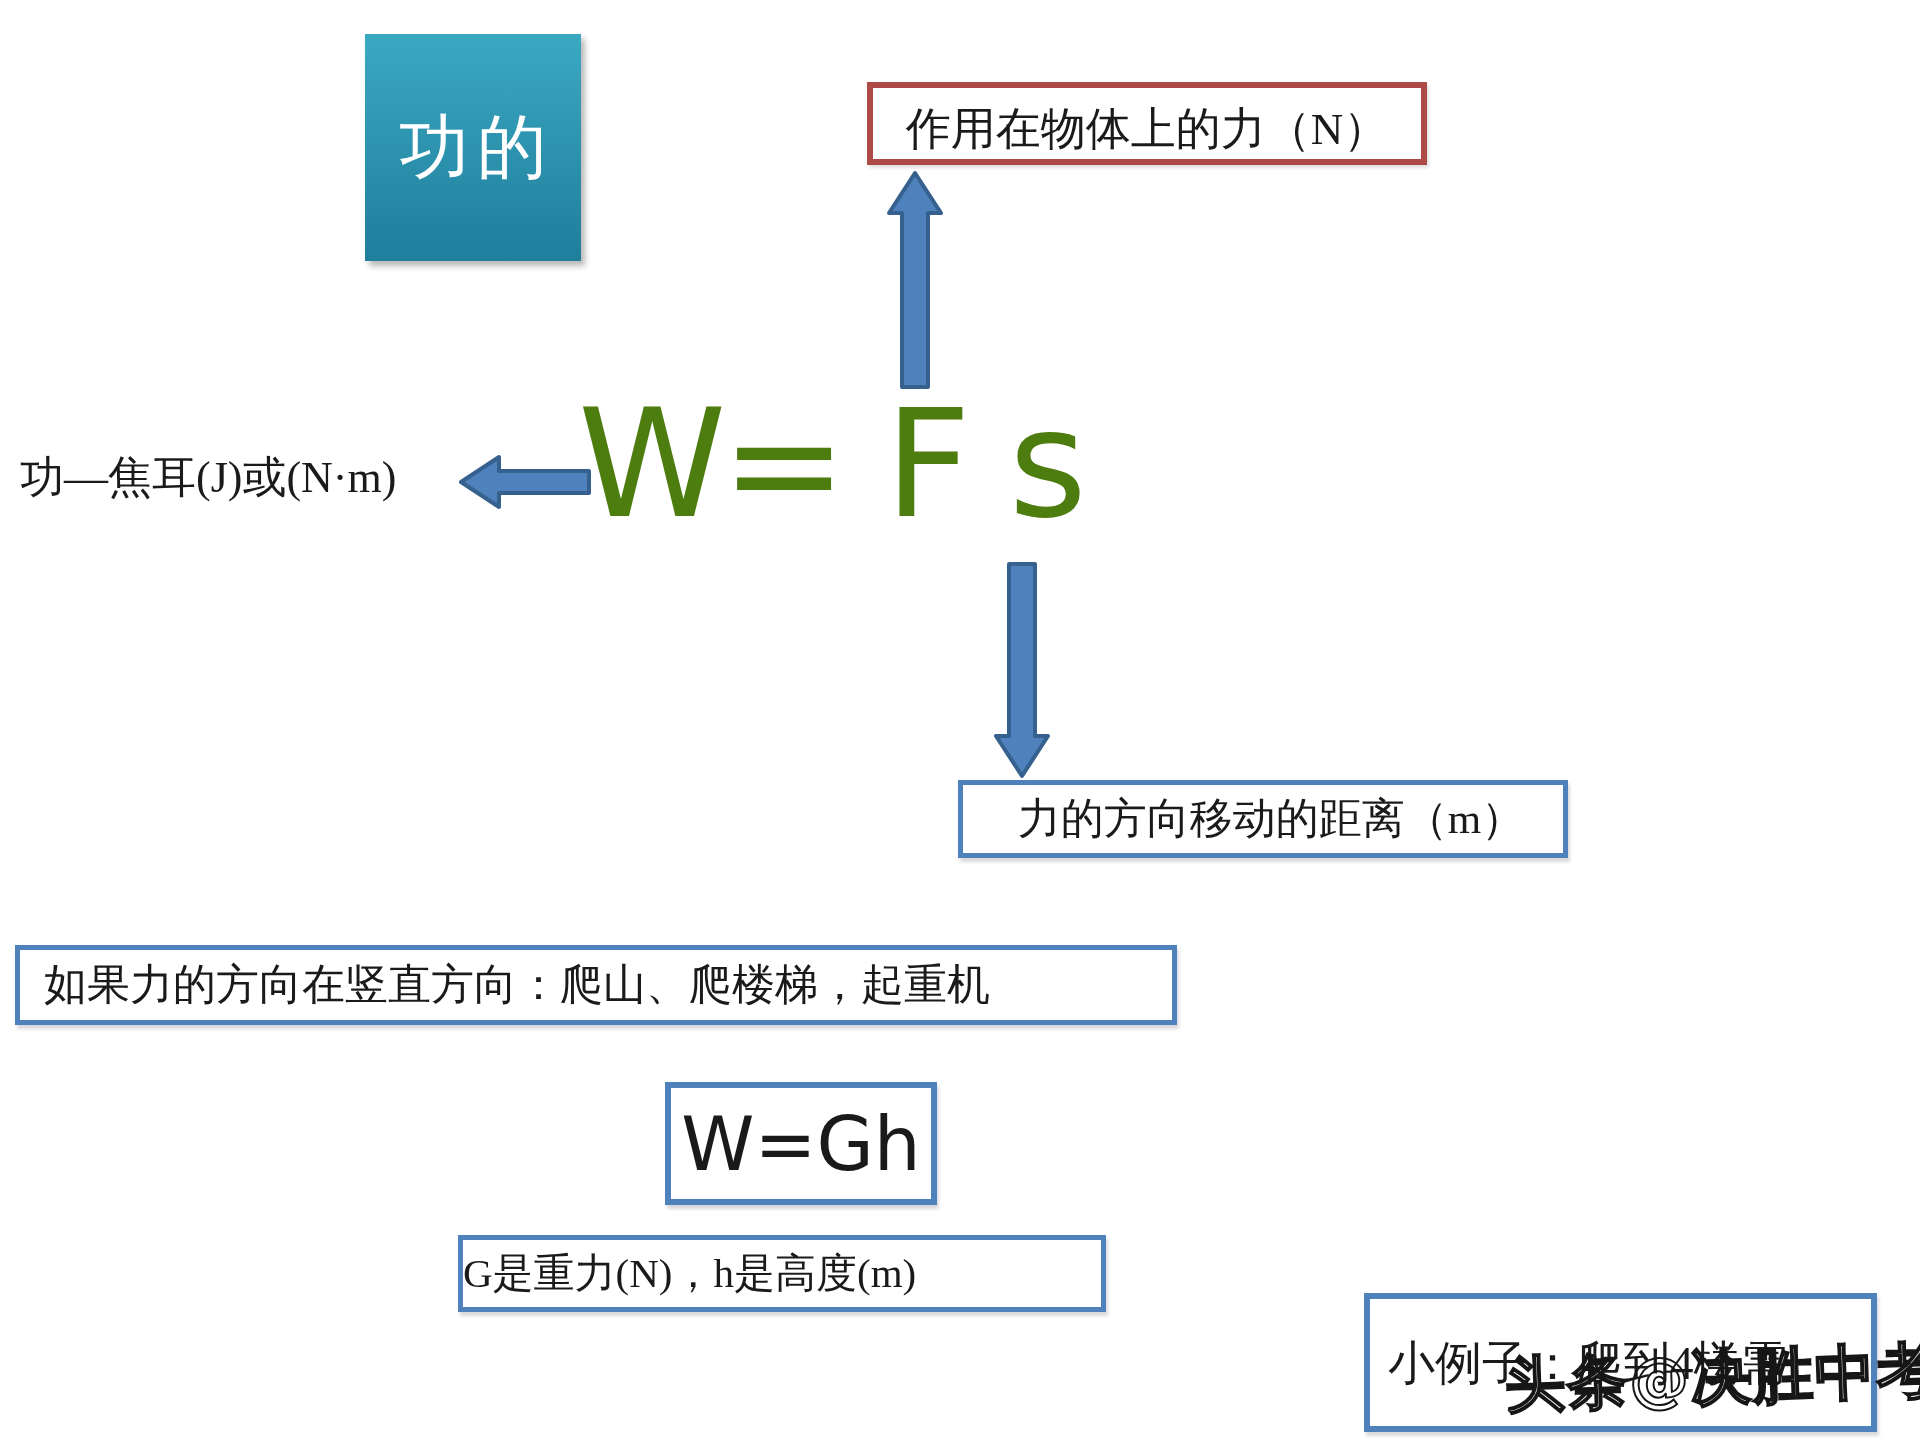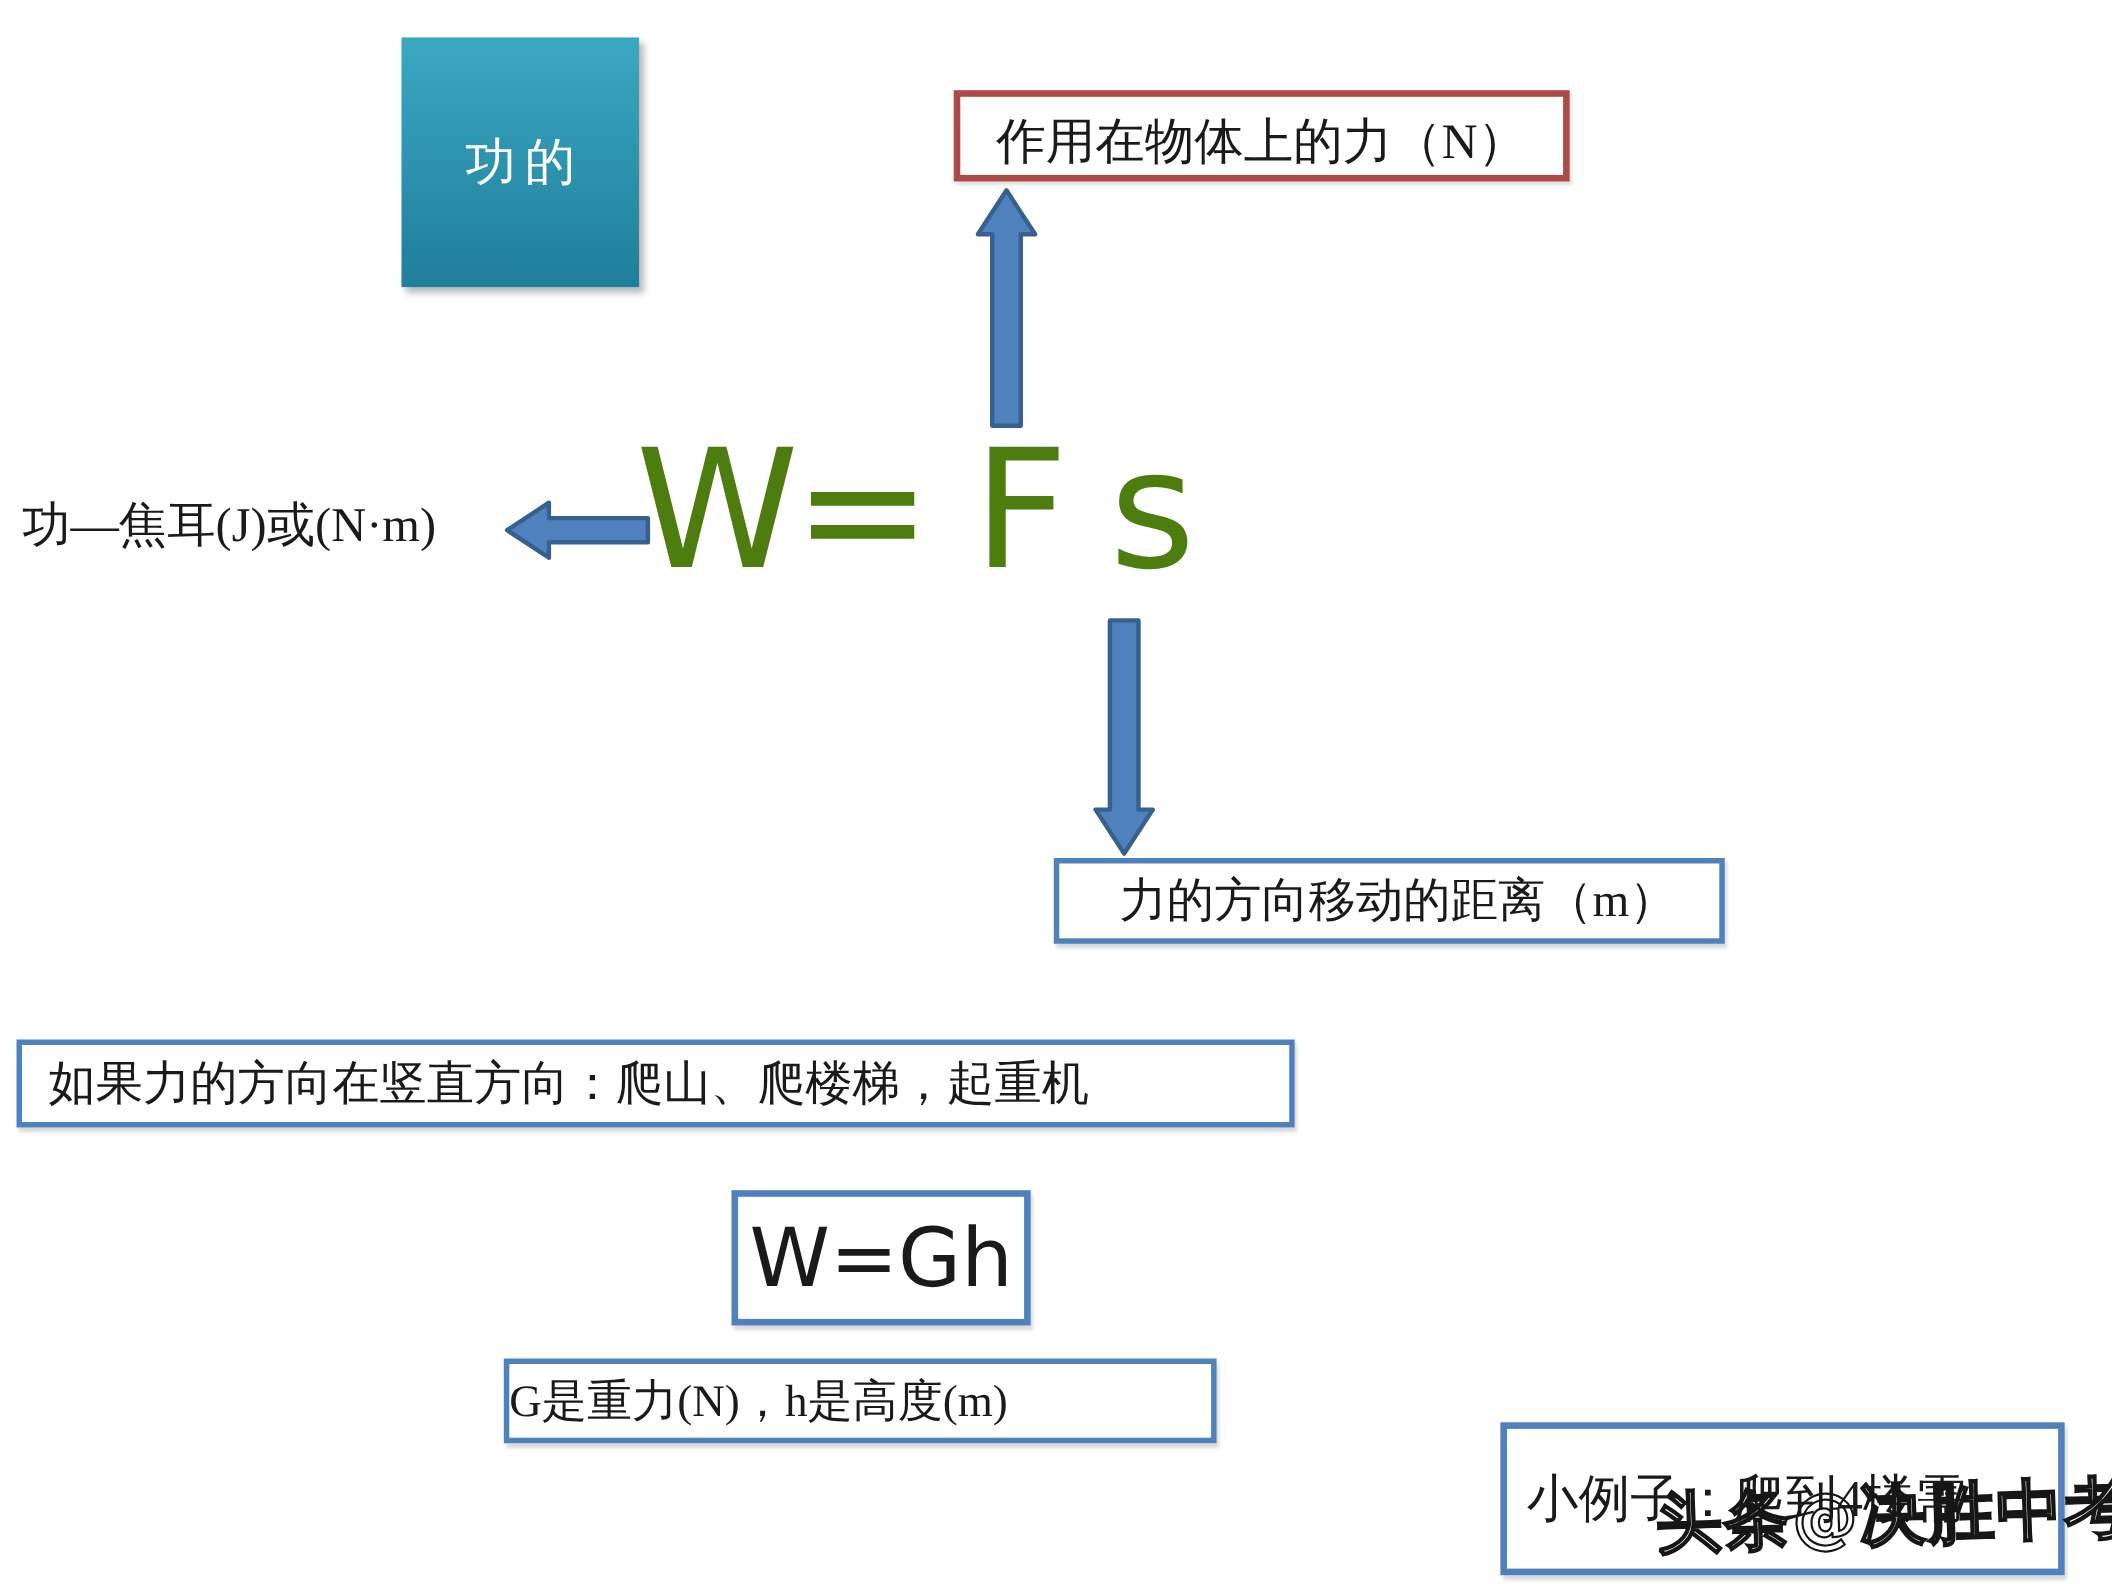--- a/index.html
+++ b/index.html
@@ -21,21 +21,21 @@
   }
   .abs{position:absolute;}
 
   
   .title-box{
     left:365px;top:34px;width:216px;height:227px;
     background:linear-gradient(180deg,var(--teal-top) 0%,var(--teal-bottom) 100%);
     box-shadow:4px 5px 6px rgba(0,0,0,0.28);
     color:#ffffff;
     display:flex;flex-direction:column;justify-content:center;align-items:center;
-    font-size:46px;line-height:95px;letter-spacing:8px;
+    font-size:70px;line-height:95px;letter-spacing:8px;
     text-indent:8px;
   }
 
   
   .force-box{
     left:867px;top:82px;width:560px;height:83px;
     border:6px solid var(--red-border);
     background:#ffffff;
     display:flex;align-items:flex-end;justify-content:center;
     font-size:45px;

